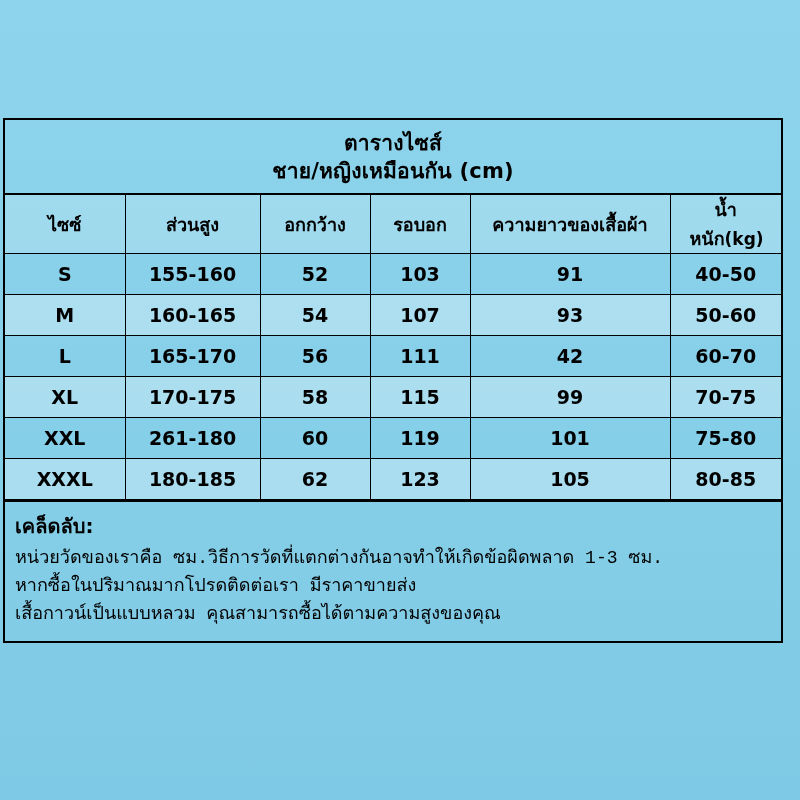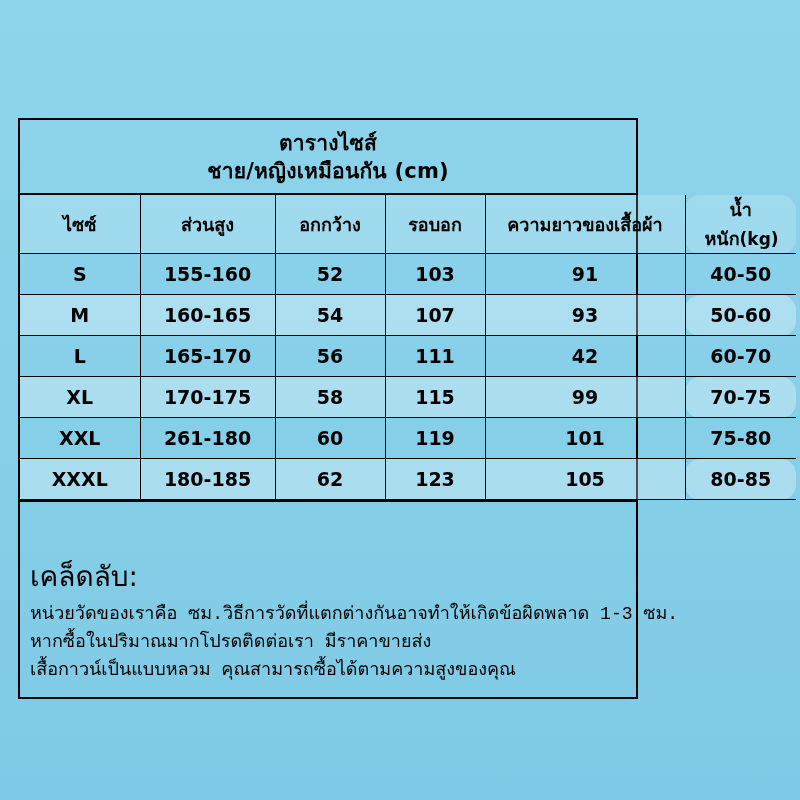--- a/index.html
+++ b/index.html
@@ -20,23 +20,23 @@
     background: linear-gradient(180deg, #8cd2ea 0%, #8cd2ea 100%);
   }
   
   .bg-grad {
     position: absolute;
     inset: 0;
     background: linear-gradient(180deg, #8ed4ec 0%, #86cfe8 55%, #7ec9e5 100%);
   }
   .card {
     position: absolute;
-    left: 18px;
+    left: 3px;
     top: 118px;
-    width: 620px;
+    width: 780px;
     border: 2px solid #000;
     box-sizing: border-box;
     background: transparent;
   }
   .title-block {
     text-align: center;
     padding: 10px 6px 8px 6px;
     border-bottom: 2px solid #000;
   }
   .title-line {
@@ -58,21 +58,20 @@
     font-size: 19px;
     color: #000;
     height: 41px;
     text-align: center;
     font-weight: bold;
     padding: 0 19px;
     box-sizing: border-box;
   }
   table.sizes th:last-child, table.sizes td:last-child {
     border-right: none;
-    border-radius: 15px;
   }
   table.sizes tr:first-child th {
     border-top: none;
   }
   table.sizes th {
     font-size: 18px;
     height: 38px;
   }
   
   col.c0 { width: 120px; }
@@ -94,25 +93,24 @@
   }
   .kg-unit {
     font-weight: bold;
     font-size: 17px;
   }
   .notes {
     border-top: 2px solid #000;
     padding: 8px 10px 12px 10px;
   }
   .notes-title {
-    font-size: 28px;
-    font-weight: normal;
+    font-size: 20px;
+    font-weight: bold;
     color: #000;
     margin-bottom: 3px;
-    margin-top: 44px;
   }
   .notes-line {
     font-size: 18px;
     color: #000;
     line-height: 1.55;
     white-space: nowrap;
     font-family: Liberation Mono, monospace;
   }
 </style>
 </head>

